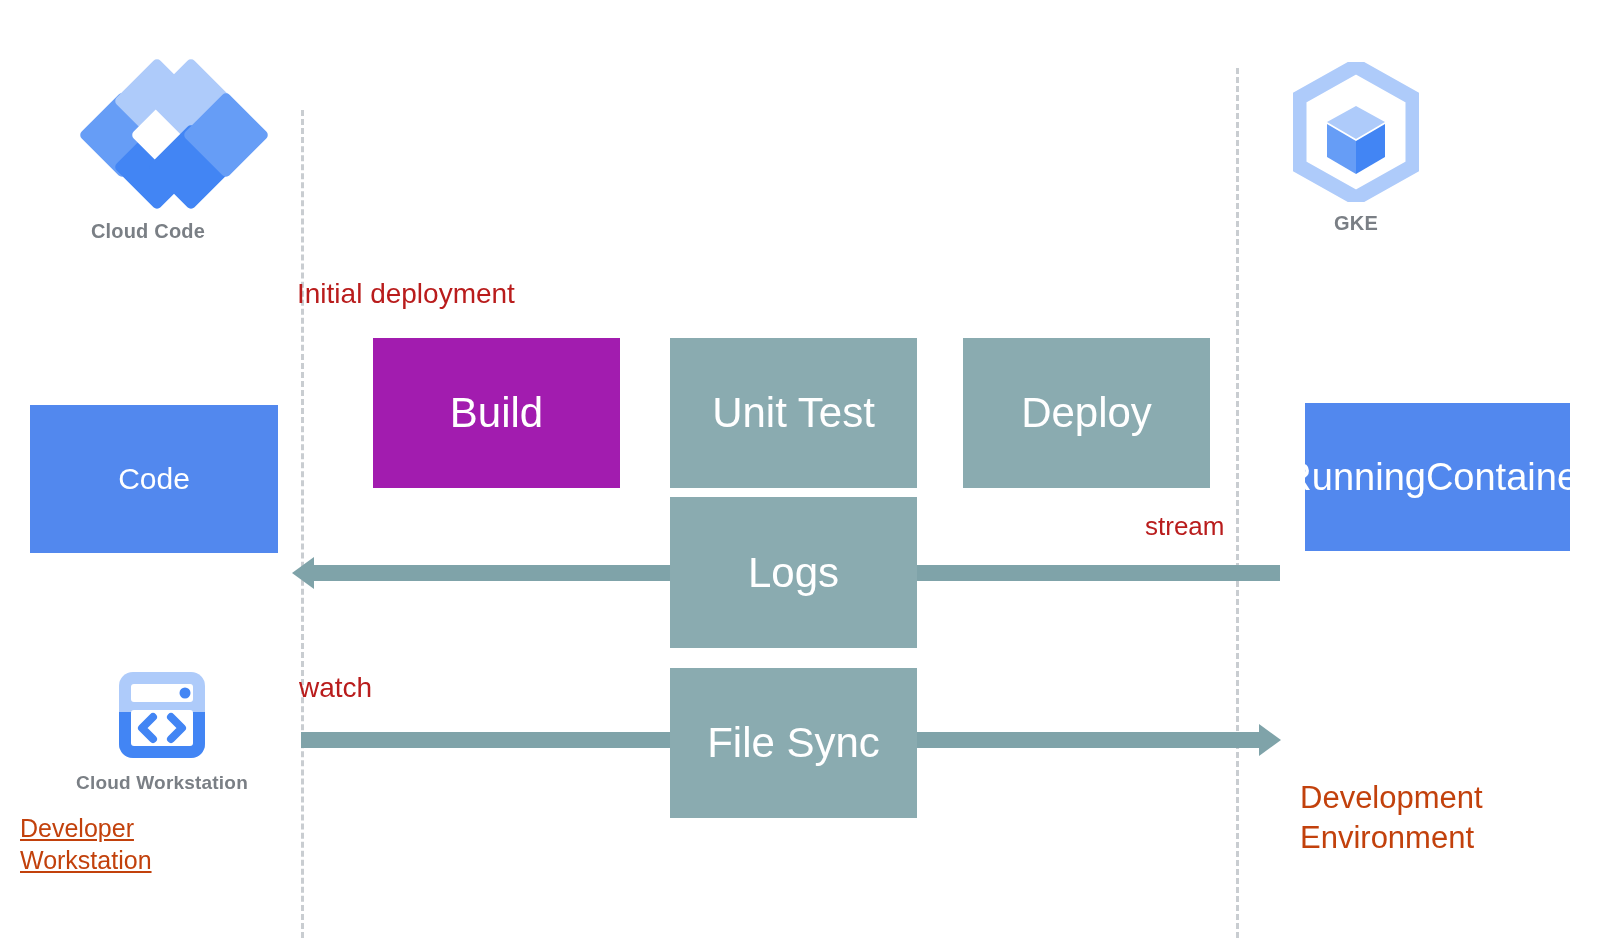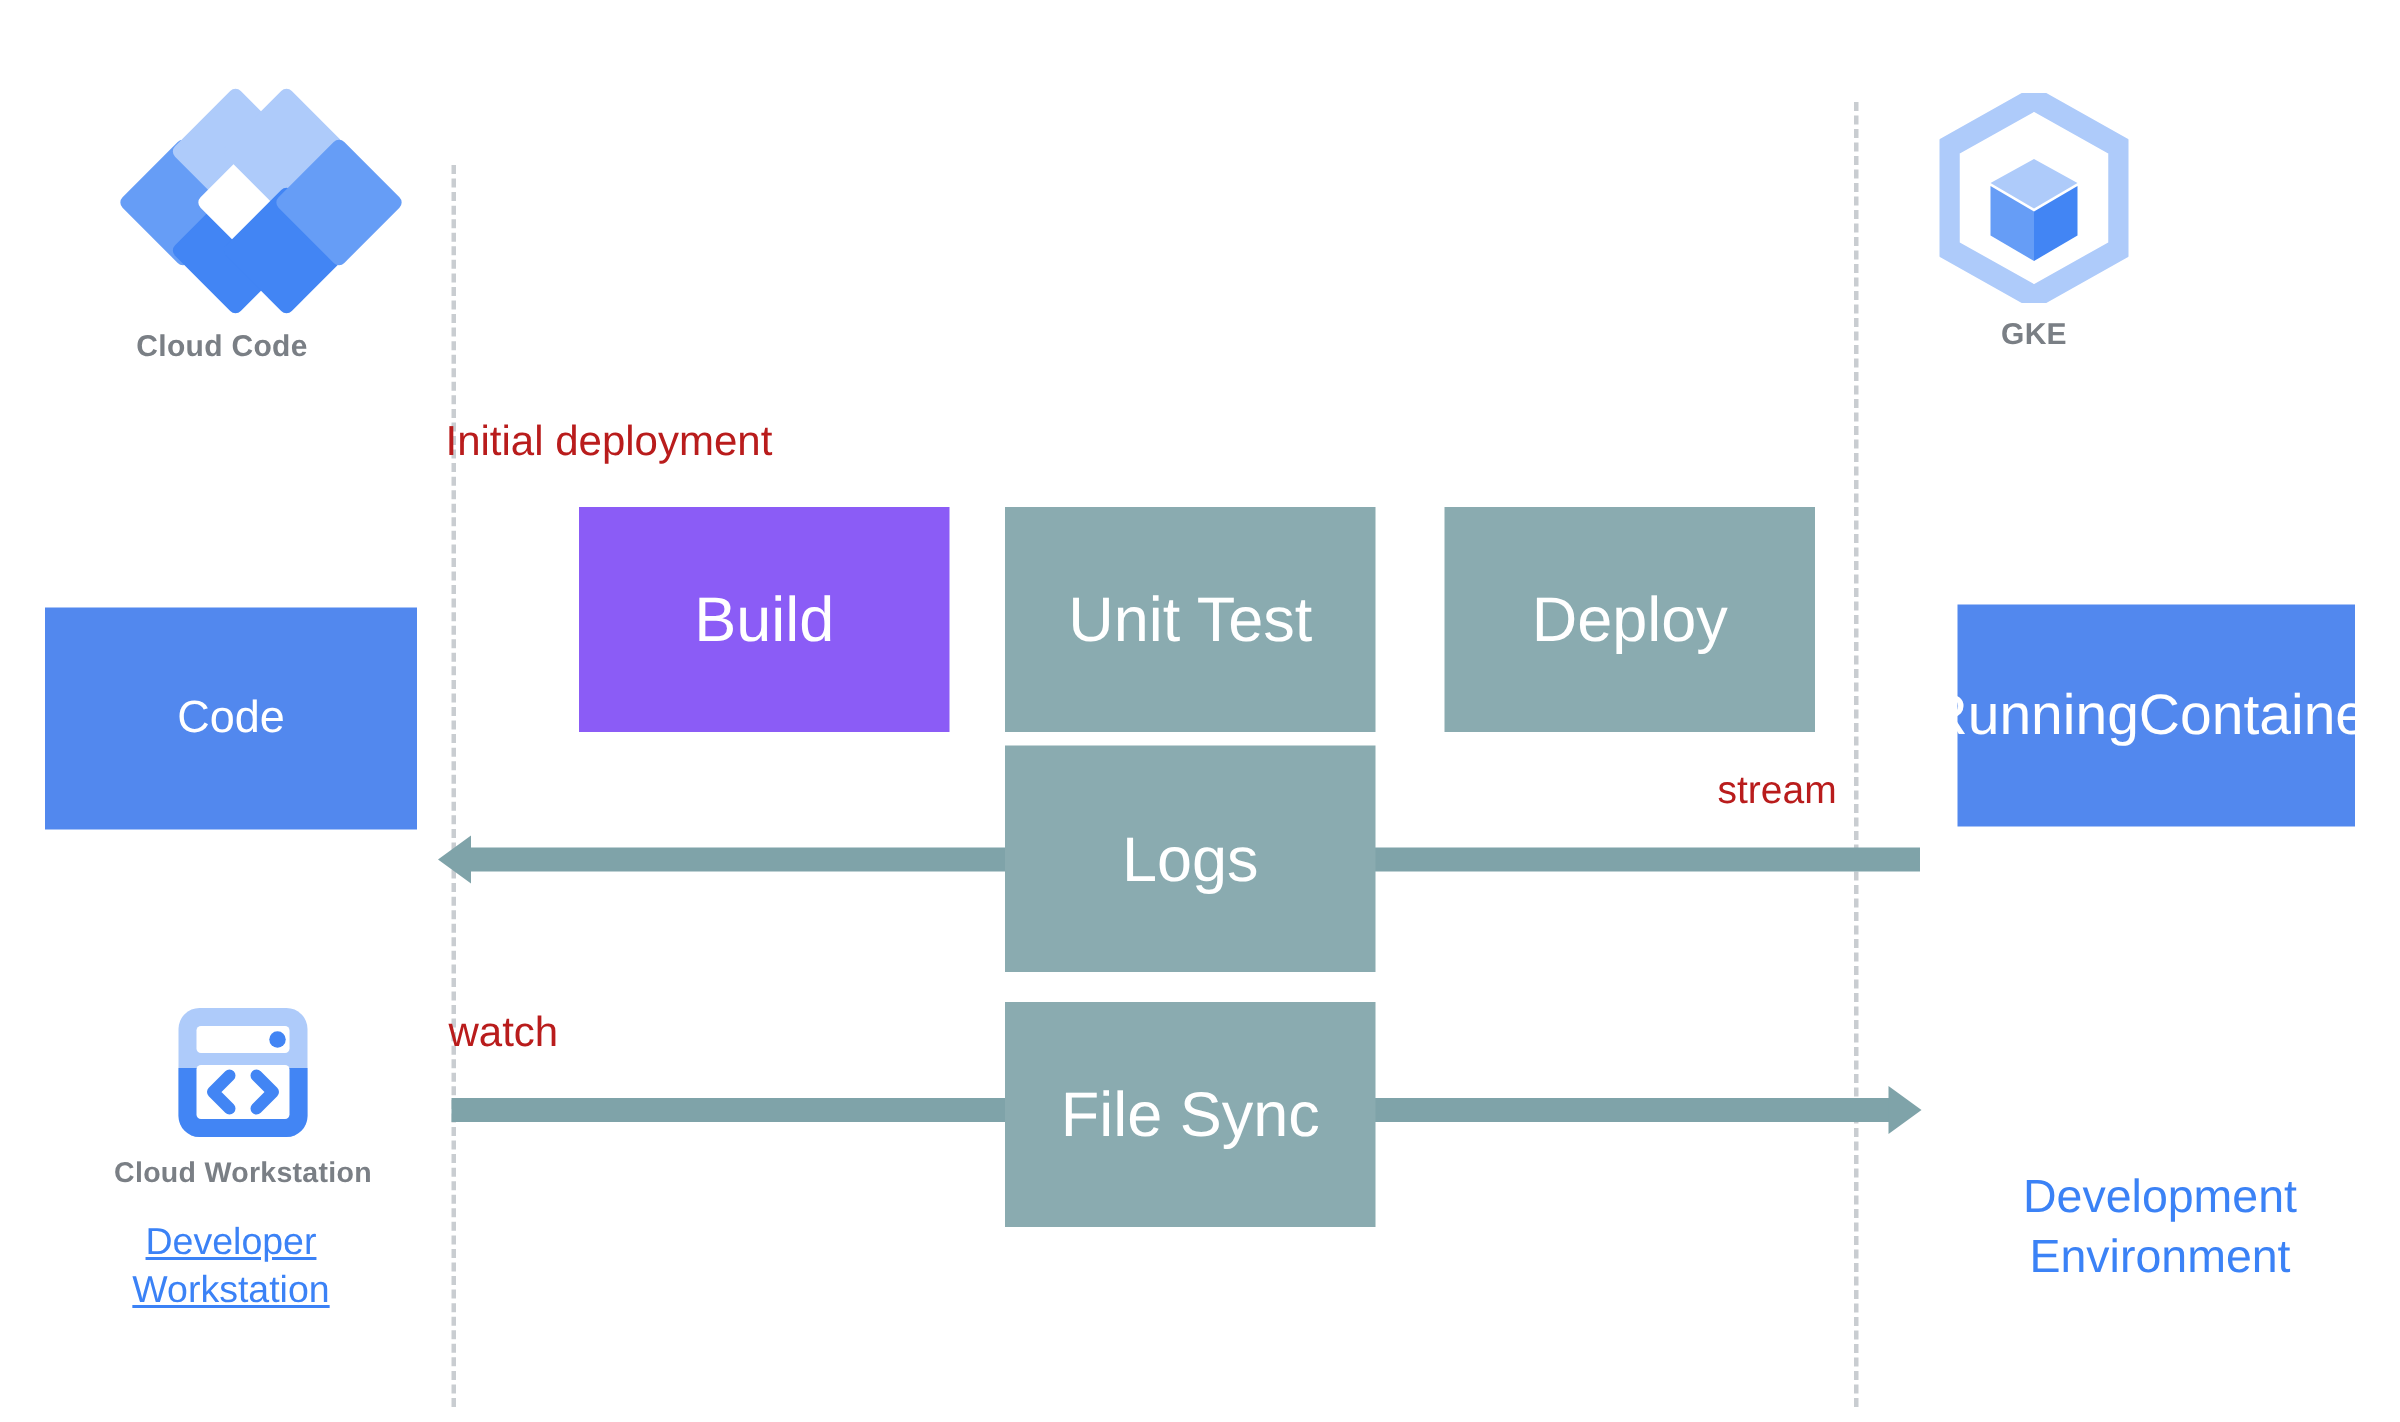--- a/index.html
+++ b/index.html
@@ -30,21 +30,21 @@
 
   
   .pbox{position:absolute;display:flex;align-items:center;justify-content:center;
         color:#ffffff;font-weight:400;line-height:1.12;text-align:center;}
 
   
   .arrow-shaft{position:absolute;height:16px;}
   .arrow-head{position:absolute;width:0;height:0;}
 
   .flabel{position:absolute;color:#b91c1c;white-space:nowrap;}
-  .biglabel{position:absolute;color:#3b82f6;text-align:center;line-height:1.28;}
+  .biglabel{position:absolute;color:#c2410c;text-align:left;line-height:1.28;}
 </style>
 </head>
 <body>
 
 <div class="stage">
 
   <div class="divider" style="left:301px; top:110px; height:828px;"></div>
   <div class="divider" style="left:1236px; top:68px; height:870px;"></div>
 
   <div class="logo-block" style="left:68px; top:70px; width:160px;">
@@ -92,22 +92,22 @@
               background:#5288ee; font-size:30px;">
     <span>Code</span>
   </div>
 
   <div class="pbox" style="left:1305px; top:403px; width:265px; height:148px;
               background:#5288ee; font-size:38px; flex-direction:row;">
     <span>Running</span>
     <span>Container</span>
   </div>
 
-  <div class="pbox" style="left:386px; top:338px; width:247px; height:150px;
-              background:#8b5cf6; font-size:42px;">
+  <div class="pbox" style="left:373px; top:338px; width:247px; height:150px;
+              background:#a21caf; font-size:42px;">
     <span>Build</span>
   </div>
 
   <div class="pbox" style="left:670px; top:338px; width:247px; height:150px;
               background:#8aabb0; font-size:42px;">
     <span>Unit Test</span>
   </div>
 
   <div class="pbox" style="left:963px; top:338px; width:247px; height:150px;
               background:#8aabb0; font-size:42px;">

